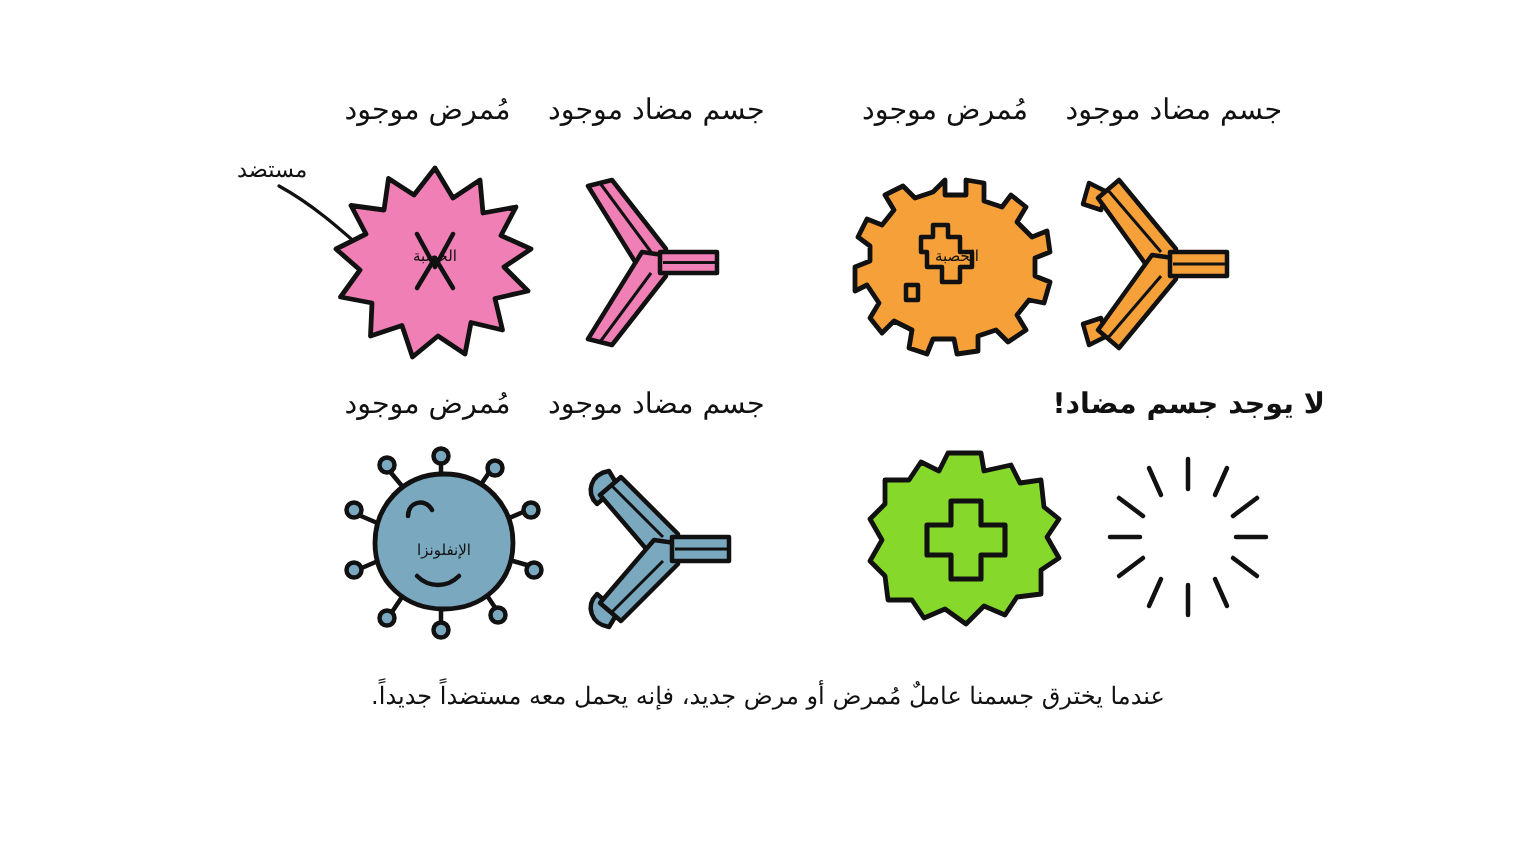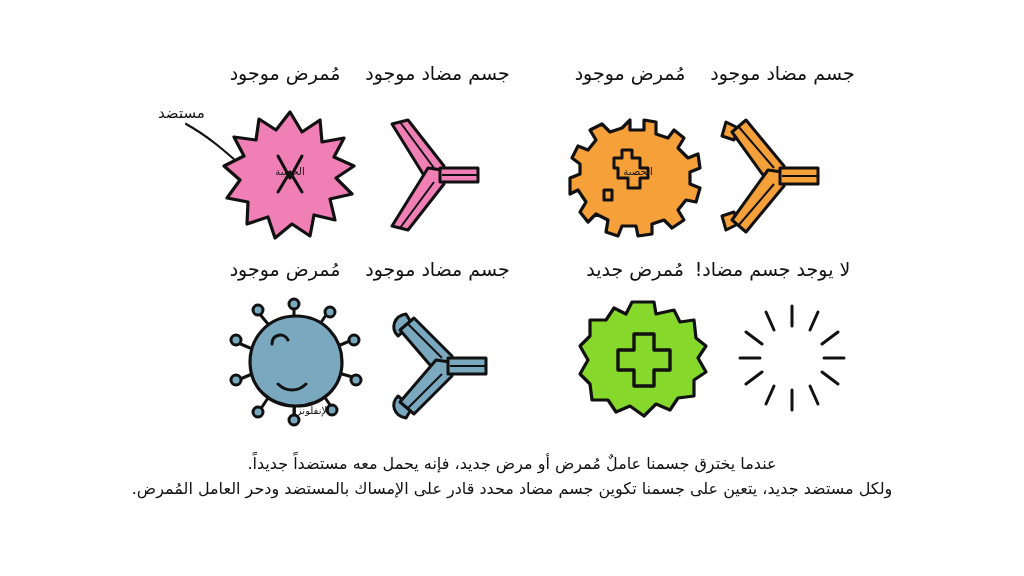--- a/index.html
+++ b/index.html
@@ -66,22 +66,21 @@
 
 <div id="stage">
 
   <div class="cell-label" style="left:215px; top:62px; width:140px;">مُمرض موجود</div>
   <div class="cell-label" style="left:345px; top:62px; width:185px;">جسم مضاد موجود</div>
   <div class="cell-label" style="left:560px; top:62px; width:140px;">مُمرض موجود</div>
   <div class="cell-label" style="left:690px; top:62px; width:185px;">جسم مضاد موجود</div>
 
   <div class="cell-label" style="left:215px; top:258px; width:140px;">مُمرض موجود</div>
   <div class="cell-label" style="left:345px; top:258px; width:185px;">جسم مضاد موجود</div>
-  <div class="cell-label" style="left:565px; top:258px; width:140px;">مُمرض جديد</div>
-  <div class="cell-label" style="left:680px; top:258px; width:185px;">لا يوجد جسم مضاد!</div>
+  <div class="cell-label" style="left:700px; top:258px; width:185px;font-weight:bold;">لا يوجد جسم مضاد!</div>
 
   <div class="antigen-label" style="left:158px; top:104px;">مستضد</div>
   <div class="shape-wrap" style="left:180px; top:118px;">
     <svg width="90" height="70" viewBox="0 0 90 70">
       <path d="M6 6 C 28 18, 46 34, 64 50" fill="none" stroke="#111111" stroke-width="2.2" stroke-linecap="round"></path>
       <path d="M64 50 L 52 48 L 60 38 Z" fill="#111111"></path>
     </svg>
   </div>
 
   <div class="shape-wrap" style="left:222px; top:108px;">
@@ -147,21 +146,21 @@
         <circle cx="26" cy="112" r="5"></circle>
           <circle cx="4" cy="80" r="5"></circle>
           <circle cx="4" cy="40" r="5"></circle>
         <circle cx="26" cy="10" r="5"></circle>
       </g>
       <path d="M64 16 C92 16, 110 38, 110 62 C110 88, 90 106, 64 106 C38 106, 18 88, 18 62 C18 38, 36 16, 64 16 Z" fill="#7aa8bf" stroke="#111111" stroke-width="3.2"></path>
       <path d="M40 44 C40 34, 52 32, 56 40" fill="none" stroke="#111111" stroke-width="3" stroke-linecap="round"></path>
       <path d="M46 84 C54 92, 66 92, 74 84" fill="none" stroke="#111111" stroke-width="3" stroke-linecap="round"></path>
     </svg>
   </div>
-  <div class="pathogen-name" style="left:248px; top:362px; width:128px;margin-top:43px;">الإنفلونزا</div>
+  <div class="pathogen-name" style="left:232px; top:362px; width:128px;">الإنفلونزا</div>
 
   <div class="shape-wrap" style="left:388px; top:310px;">
     <svg width="110" height="112" viewBox="0 0 110 112">
       <g fill="#7aa8bf" stroke="#111111" stroke-width="3" stroke-linejoin="round" stroke-linecap="round">
         <path d="M18 4 C6 6, 2 18, 10 26 L24 14 Z"></path>
         <path d="M12 20 L26 8 L64 46 L62 60 L48 62 Z"></path>
         <path d="M18 108 C6 106, 2 94, 10 86 L24 98 Z"></path>
         <path d="M12 92 L26 104 L64 66 L62 52 L48 50 Z"></path>
         <path d="M60 48 L98 48 L98 64 L60 64 Z"></path>
       </g>
@@ -195,16 +194,15 @@
         <path d="M10 82 L26 70"></path>
         <path d="M4 56 L24 56"></path>
         <path d="M10 30 L26 42"></path>
         <path d="M30 10 L38 28"></path>
       </g>
     </svg>
   </div>
 
   <div class="caption" style="top:452px;">
     <span>عندما يخترق جسمنا عاملٌ مُمرض أو مرض جديد، فإنه يحمل معه مستضداً جديداً.</span>
-    <span>ولكل مستضد جديد، يتعين على جسمنا تكوين جسم مضاد محدد قادر على الإمساك بالمستضد ودحر العامل المُمرض.</span>
   </div>
 
 </div>
 
 </body></html>

